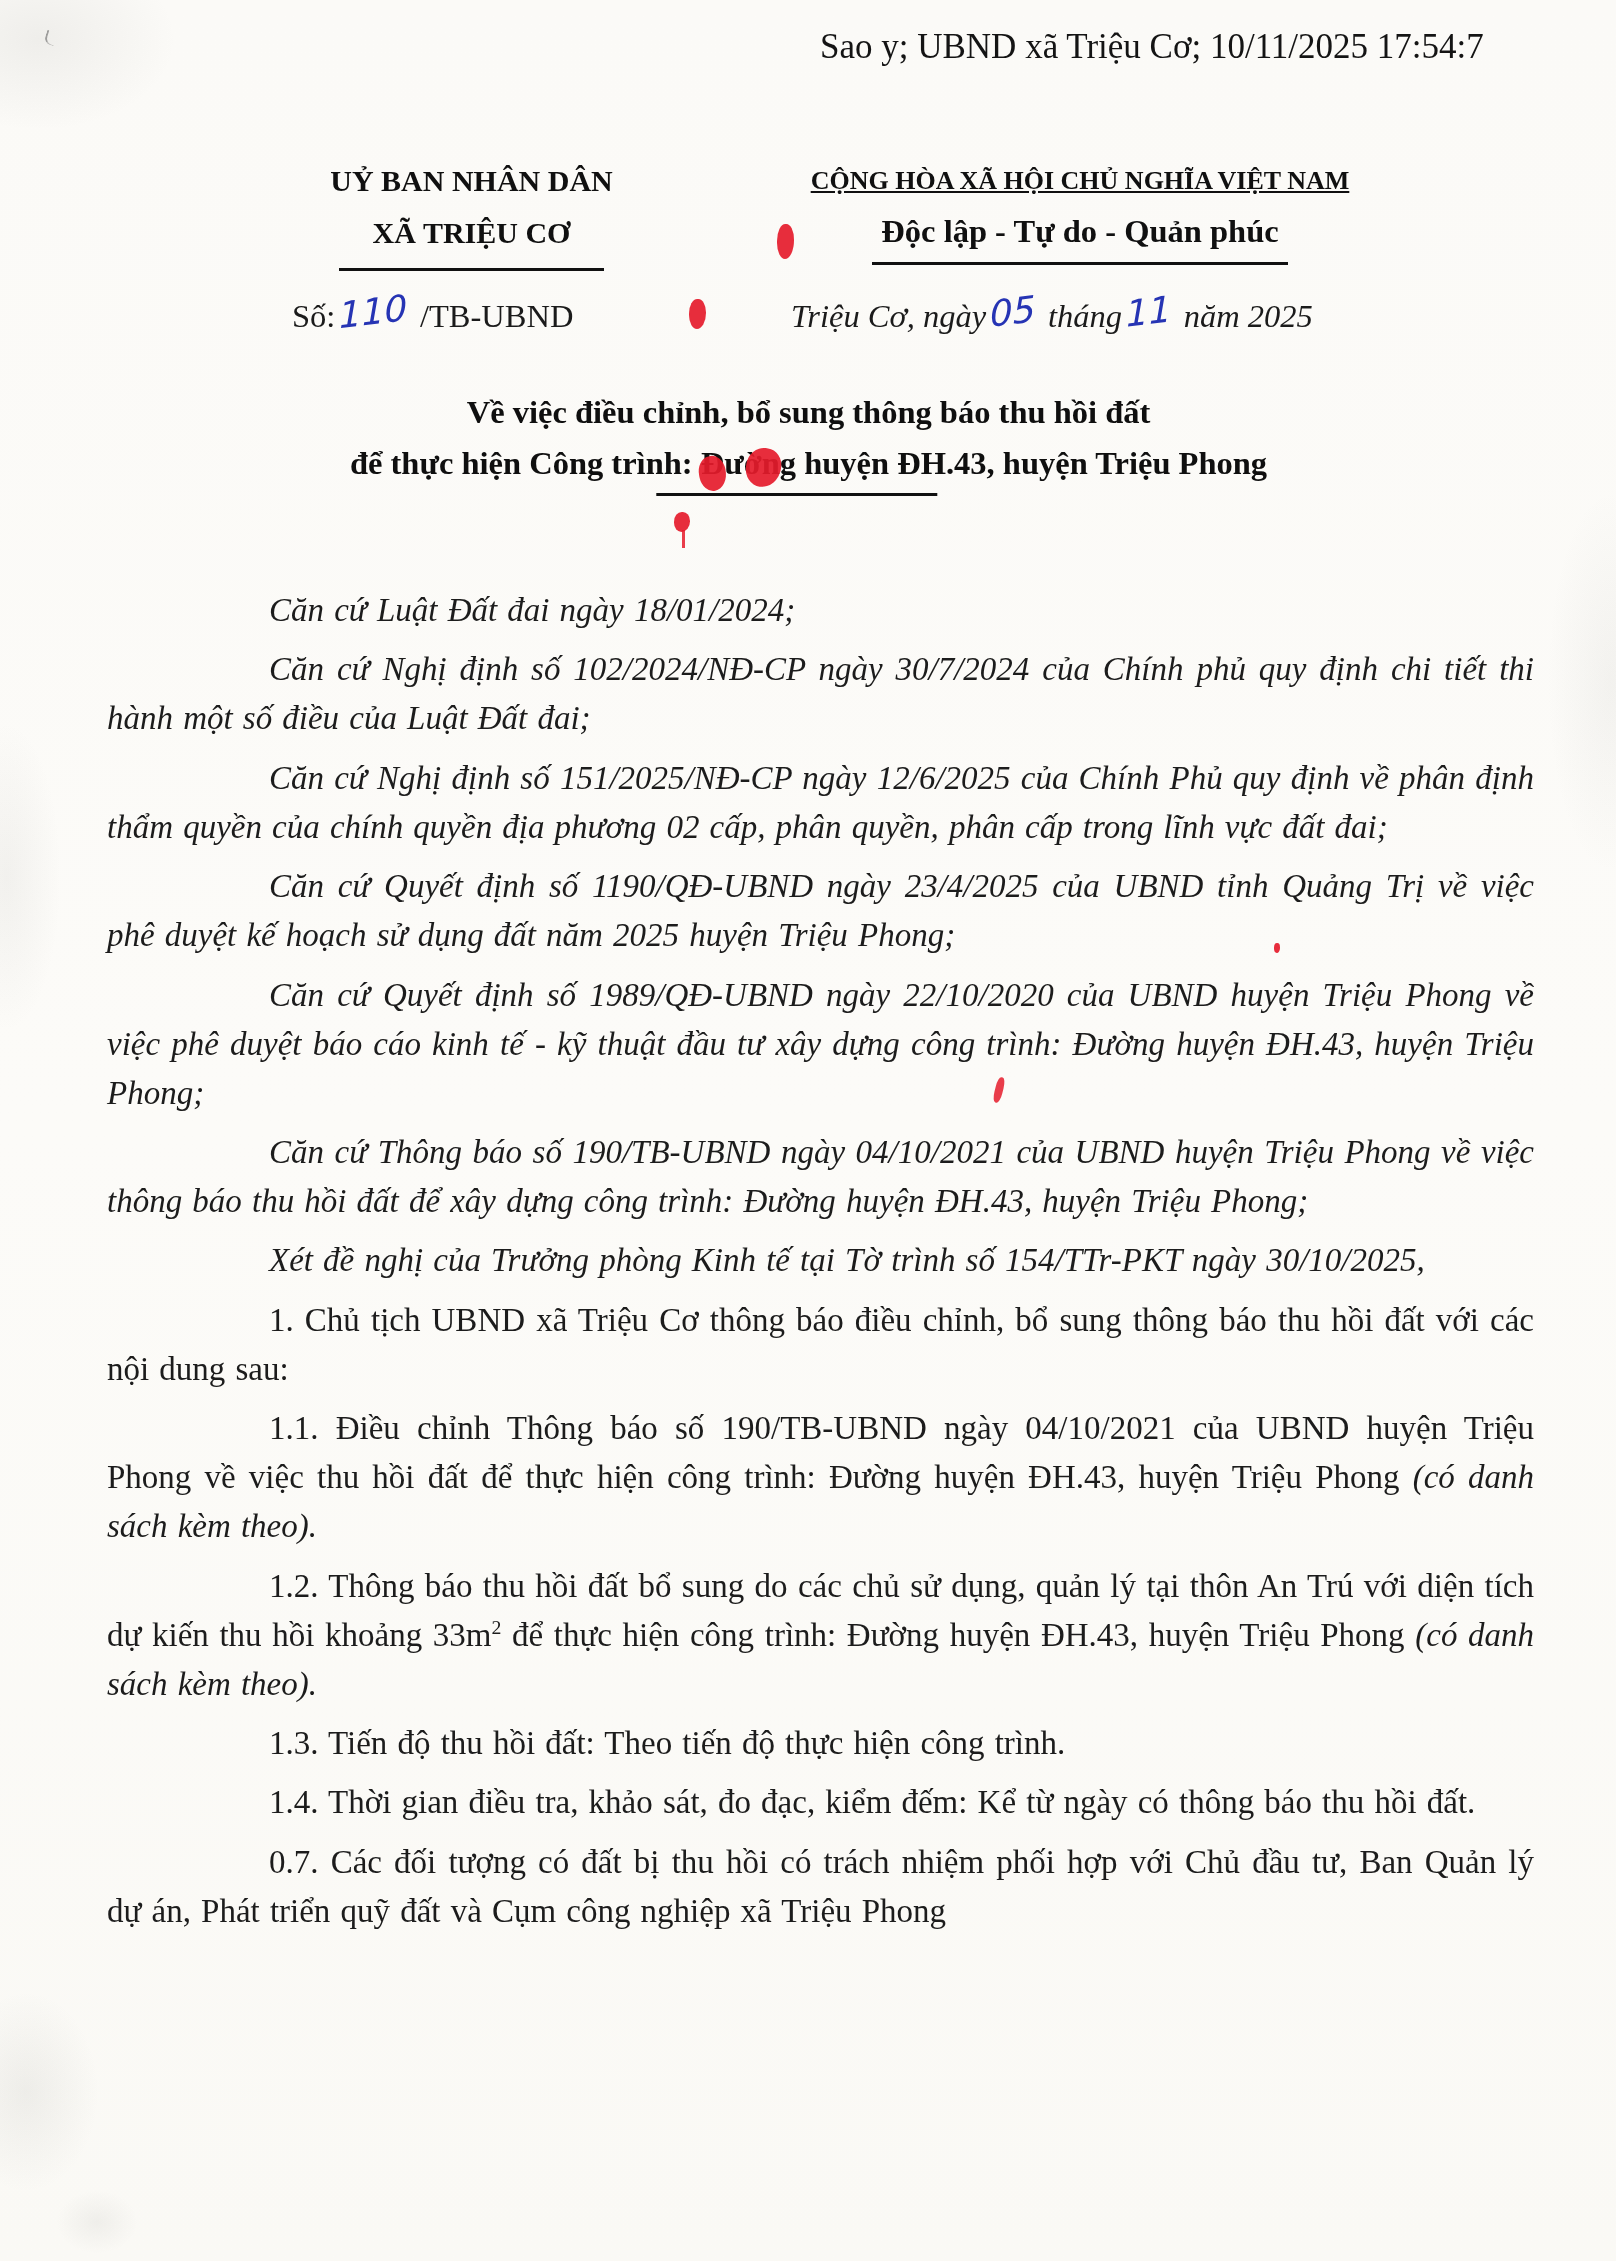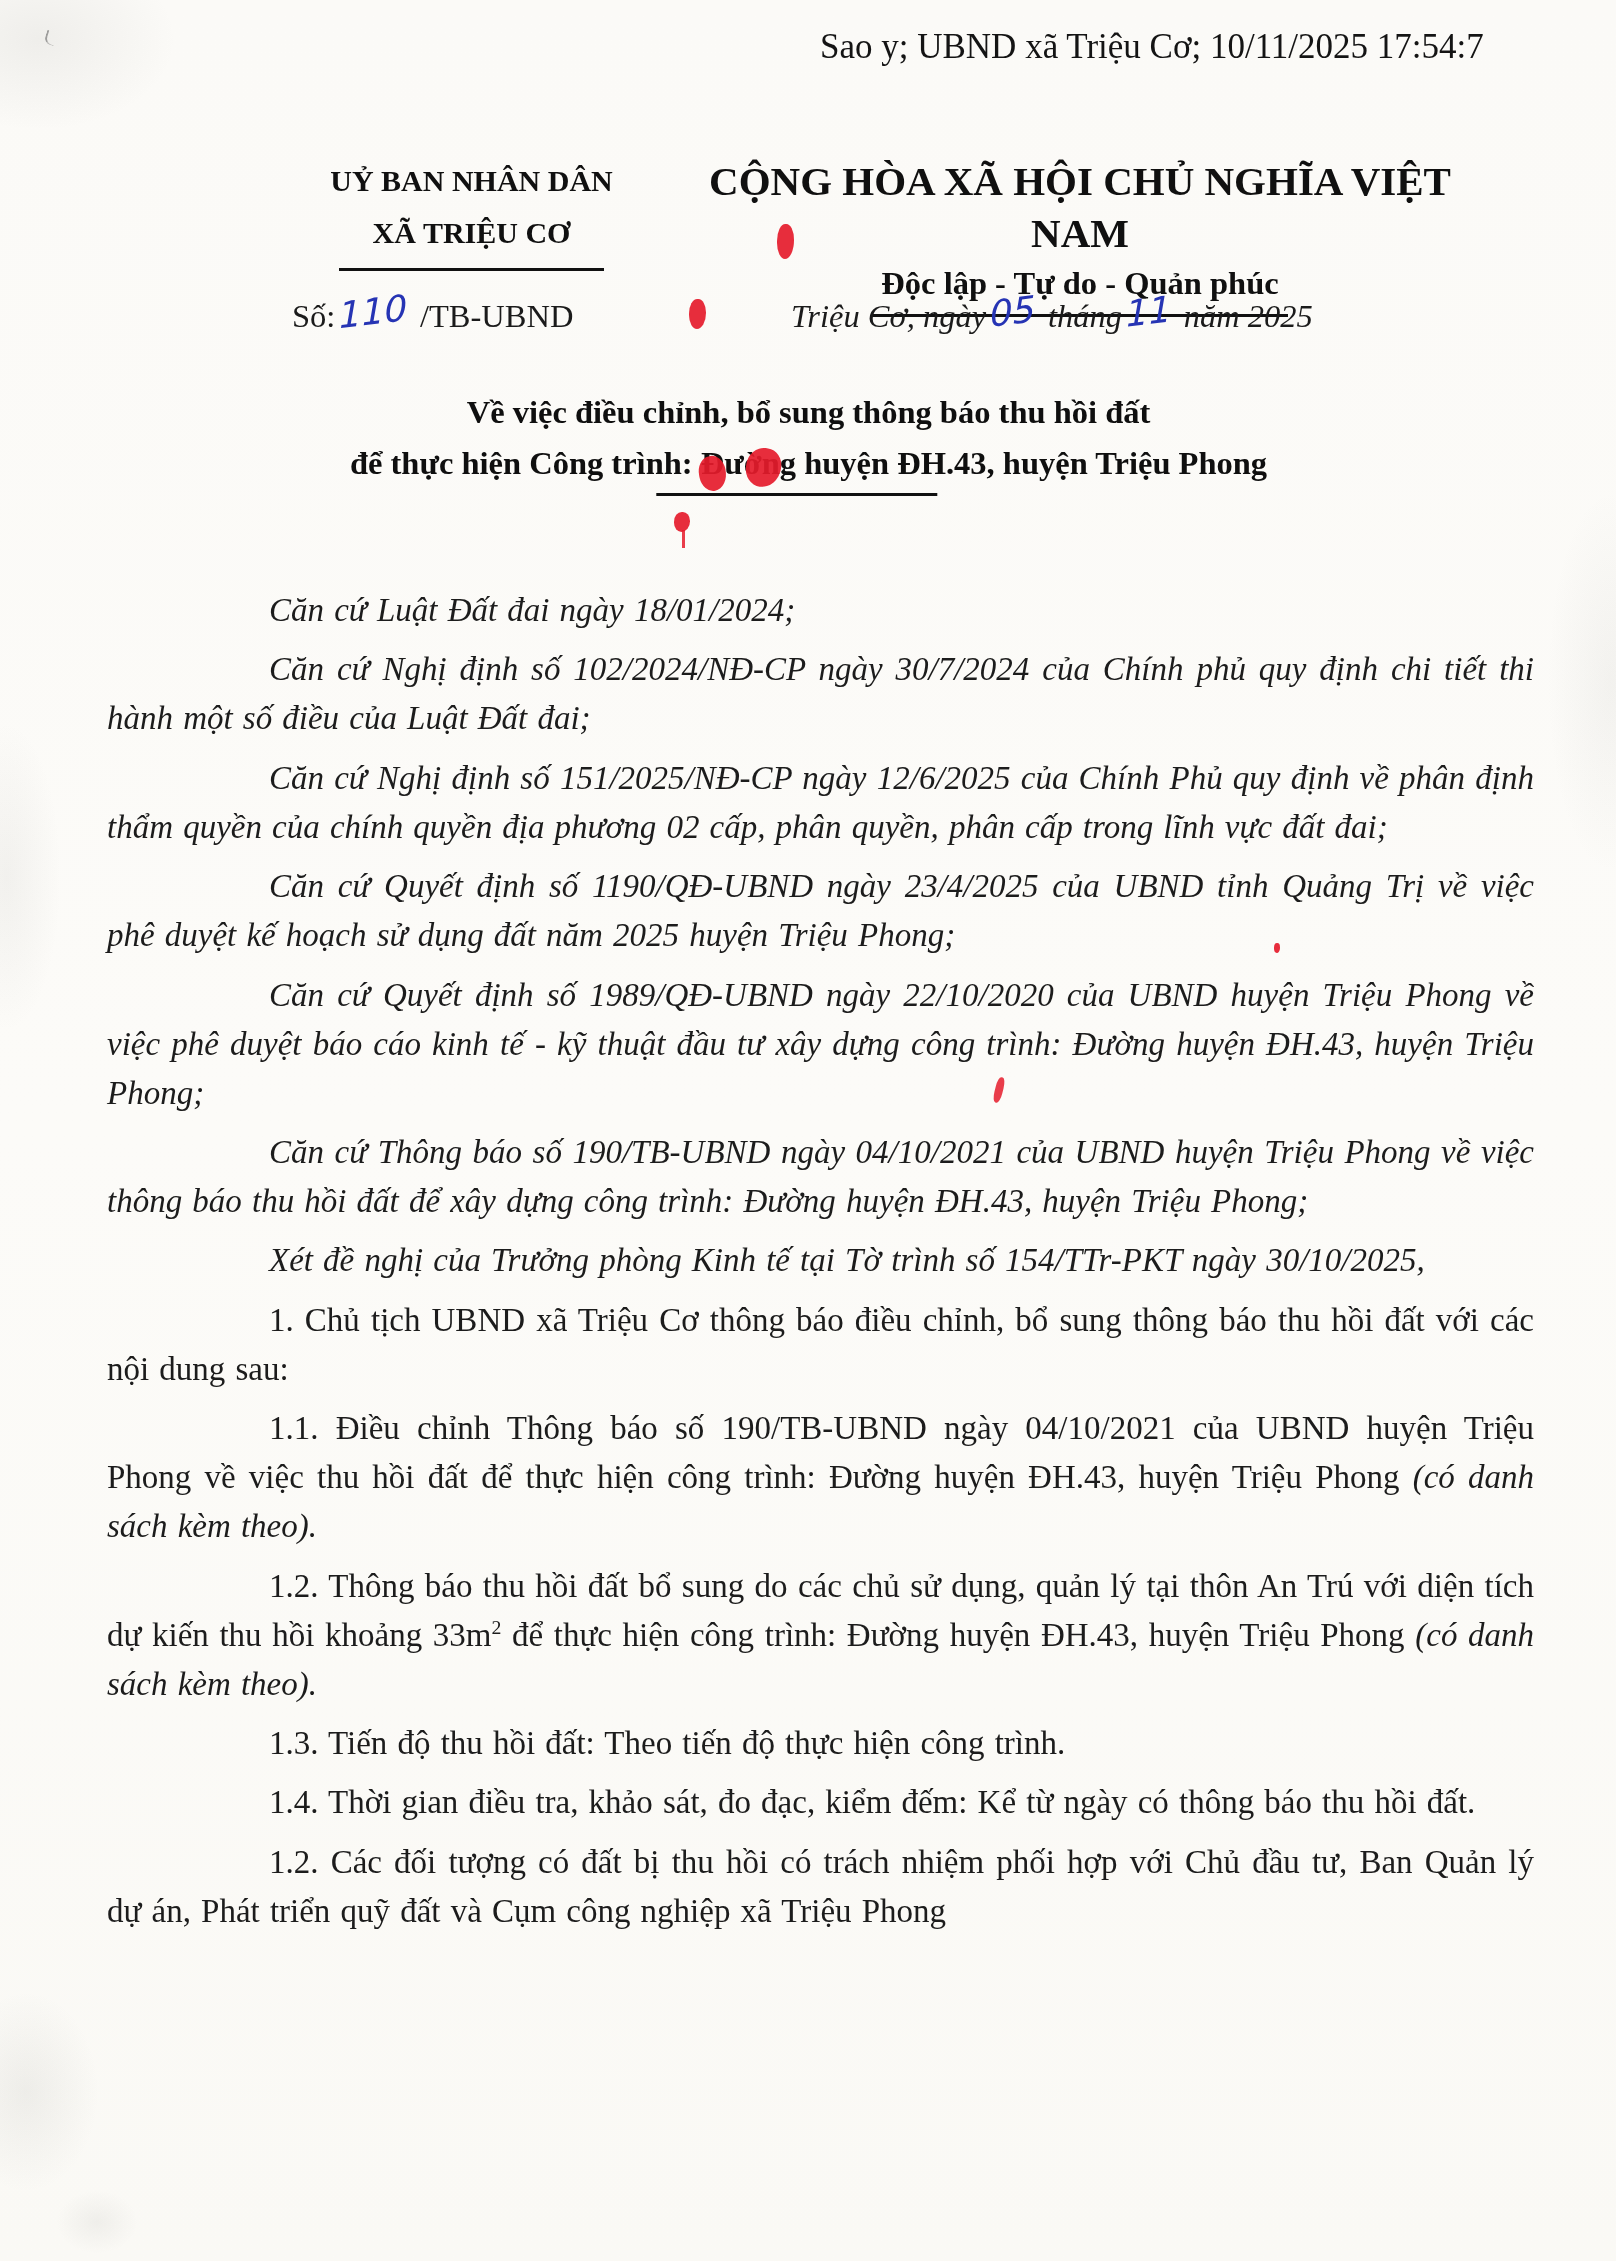--- a/index.html
+++ b/index.html
@@ -21,21 +21,21 @@
   .stamp-line{
     position:absolute;top:27px;left:820px;
     font-size:35px;white-space:nowrap;color:#141414;
   }
   
   .issuer{position:absolute;top:155px;left:272px;width:399px;text-align:center;
     font-weight:bold;font-size:30px;line-height:52px;color:#101010;}
   .issuer .u{display:inline-block;border-bottom:3.2px solid #111;padding:0 34px 9px;}
   .national{position:absolute;top:155px;left:700px;width:760px;text-align:center;
     font-weight:bold;color:#101010;}
-  .national .l1{font-size:41px;line-height:52px;}
+  .national .l1{font-size:26px;line-height:52px;text-decoration:underline;}
   .national .l2{font-size:32.5px;line-height:48px;}
   .national .u2{display:inline-block;border-bottom:3.2px solid #111;padding:0 9px 6.5px;}
   
   .doc-no{position:absolute;top:294px;left:292px;font-size:32.5px;white-space:nowrap;}
   .place-date{position:absolute;top:294px;left:791px;font-size:32.5px;font-style:italic;white-space:nowrap;}
   .hand{
     font-family:"DejaVu Sans",sans-serif;font-style:italic;font-weight:normal;
     color:#2634b4;display:inline-block;transform:rotate(-7deg) skewX(-6deg);
     font-size:36px;position:relative;top:-3.2px;padding:0 3.9px;
   }
@@ -96,21 +96,21 @@
     <p class="cite">Căn cứ Nghị định số 151/2025/NĐ-CP ngày 12/6/2025 của Chính Phủ quy định về phân định thẩm quyền của chính quyền địa phương 02 cấp, phân quyền, phân cấp trong lĩnh vực đất đai;</p>
     <p class="cite">Căn cứ Quyết định số 1190/QĐ-UBND ngày 23/4/2025 của UBND tỉnh Quảng Trị về việc phê duyệt kế hoạch sử dụng đất năm 2025 huyện Triệu Phong;</p>
     <p class="cite">Căn cứ Quyết định số 1989/QĐ-UBND ngày 22/10/2020 của UBND huyện Triệu Phong về việc phê duyệt báo cáo kinh tế - kỹ thuật đầu tư xây dựng công trình: Đường huyện ĐH.43, huyện Triệu Phong;</p>
     <p class="cite">Căn cứ Thông báo số 190/TB-UBND ngày 04/10/2021 của UBND huyện Triệu Phong về việc thông báo thu hồi đất để xây dựng công trình: Đường huyện ĐH.43, huyện Triệu Phong;</p>
     <p class="cite">Xét đề nghị của Trưởng phòng Kinh tế tại Tờ trình số 154/TTr-PKT ngày 30/10/2025,</p>
     <p>1. Chủ tịch UBND xã Triệu Cơ thông báo điều chỉnh, bổ sung thông báo thu hồi đất với các nội dung sau:</p>
     <p><span>1.1. Điều chỉnh Thông báo số 190/TB-UBND ngày 04/10/2021 của UBND huyện Triệu Phong về việc thu hồi đất để thực hiện công trình: Đường huyện ĐH.43, huyện Triệu Phong </span><span class="note-it">(có danh sách kèm theo).</span></p>
     <p><span>1.2. Thông báo thu hồi đất bổ sung do các chủ sử dụng, quản lý tại thôn An Trú với diện tích dự kiến thu hồi khoảng 33m</span><sup>2</sup><span> để thực hiện công trình: Đường huyện ĐH.43, huyện Triệu Phong </span><span class="note-it">(có danh sách kèm theo).</span></p>
     <p>1.3. Tiến độ thu hồi đất: Theo tiến độ thực hiện công trình.</p>
     <p>1.4. Thời gian điều tra, khảo sát, đo đạc, kiểm đếm: Kể từ ngày có thông báo thu hồi đất.</p>
-    <p>1.2. Các đối tượng có đất bị thu hồi có trách nhiệm phối hợp với Chủ đầu tư, Ban Quản lý dự án, Phát triển quỹ đất và Cụm công nghiệp xã Triệu Phong</p>
+    <p>0.7. Các đối tượng có đất bị thu hồi có trách nhiệm phối hợp với Chủ đầu tư, Ban Quản lý dự án, Phát triển quỹ đất và Cụm công nghiệp xã Triệu Phong</p>
   </div>
 
   <div class="red-mark" style="left:777px;top:224px;width:17px;height:35px;"></div>
   <div class="red-mark" style="left:689px;top:299px;width:17px;height:30px;"></div>
   <div class="red-mark" style="left:699px;top:456px;width:27px;height:35px;transform:rotate(-12deg);"></div>
   <div class="red-mark" style="left:746px;top:448px;width:35px;height:39px;transform:rotate(8deg);"></div>
   <div class="red-mark" style="left:674px;top:512px;width:15.6px;height:19.5px;"></div>
   <div class="red-line" style="left:682px;top:530px;width:3.2px;height:18px;"></div>
   <div class="red-mark" style="left:1274px;top:943px;width:5.8px;height:9.7px;"></div>
   <div class="red-line" style="left:995px;top:1077px;width:8.4px;height:26px;transform:rotate(14deg);border-radius:40%;"></div>

